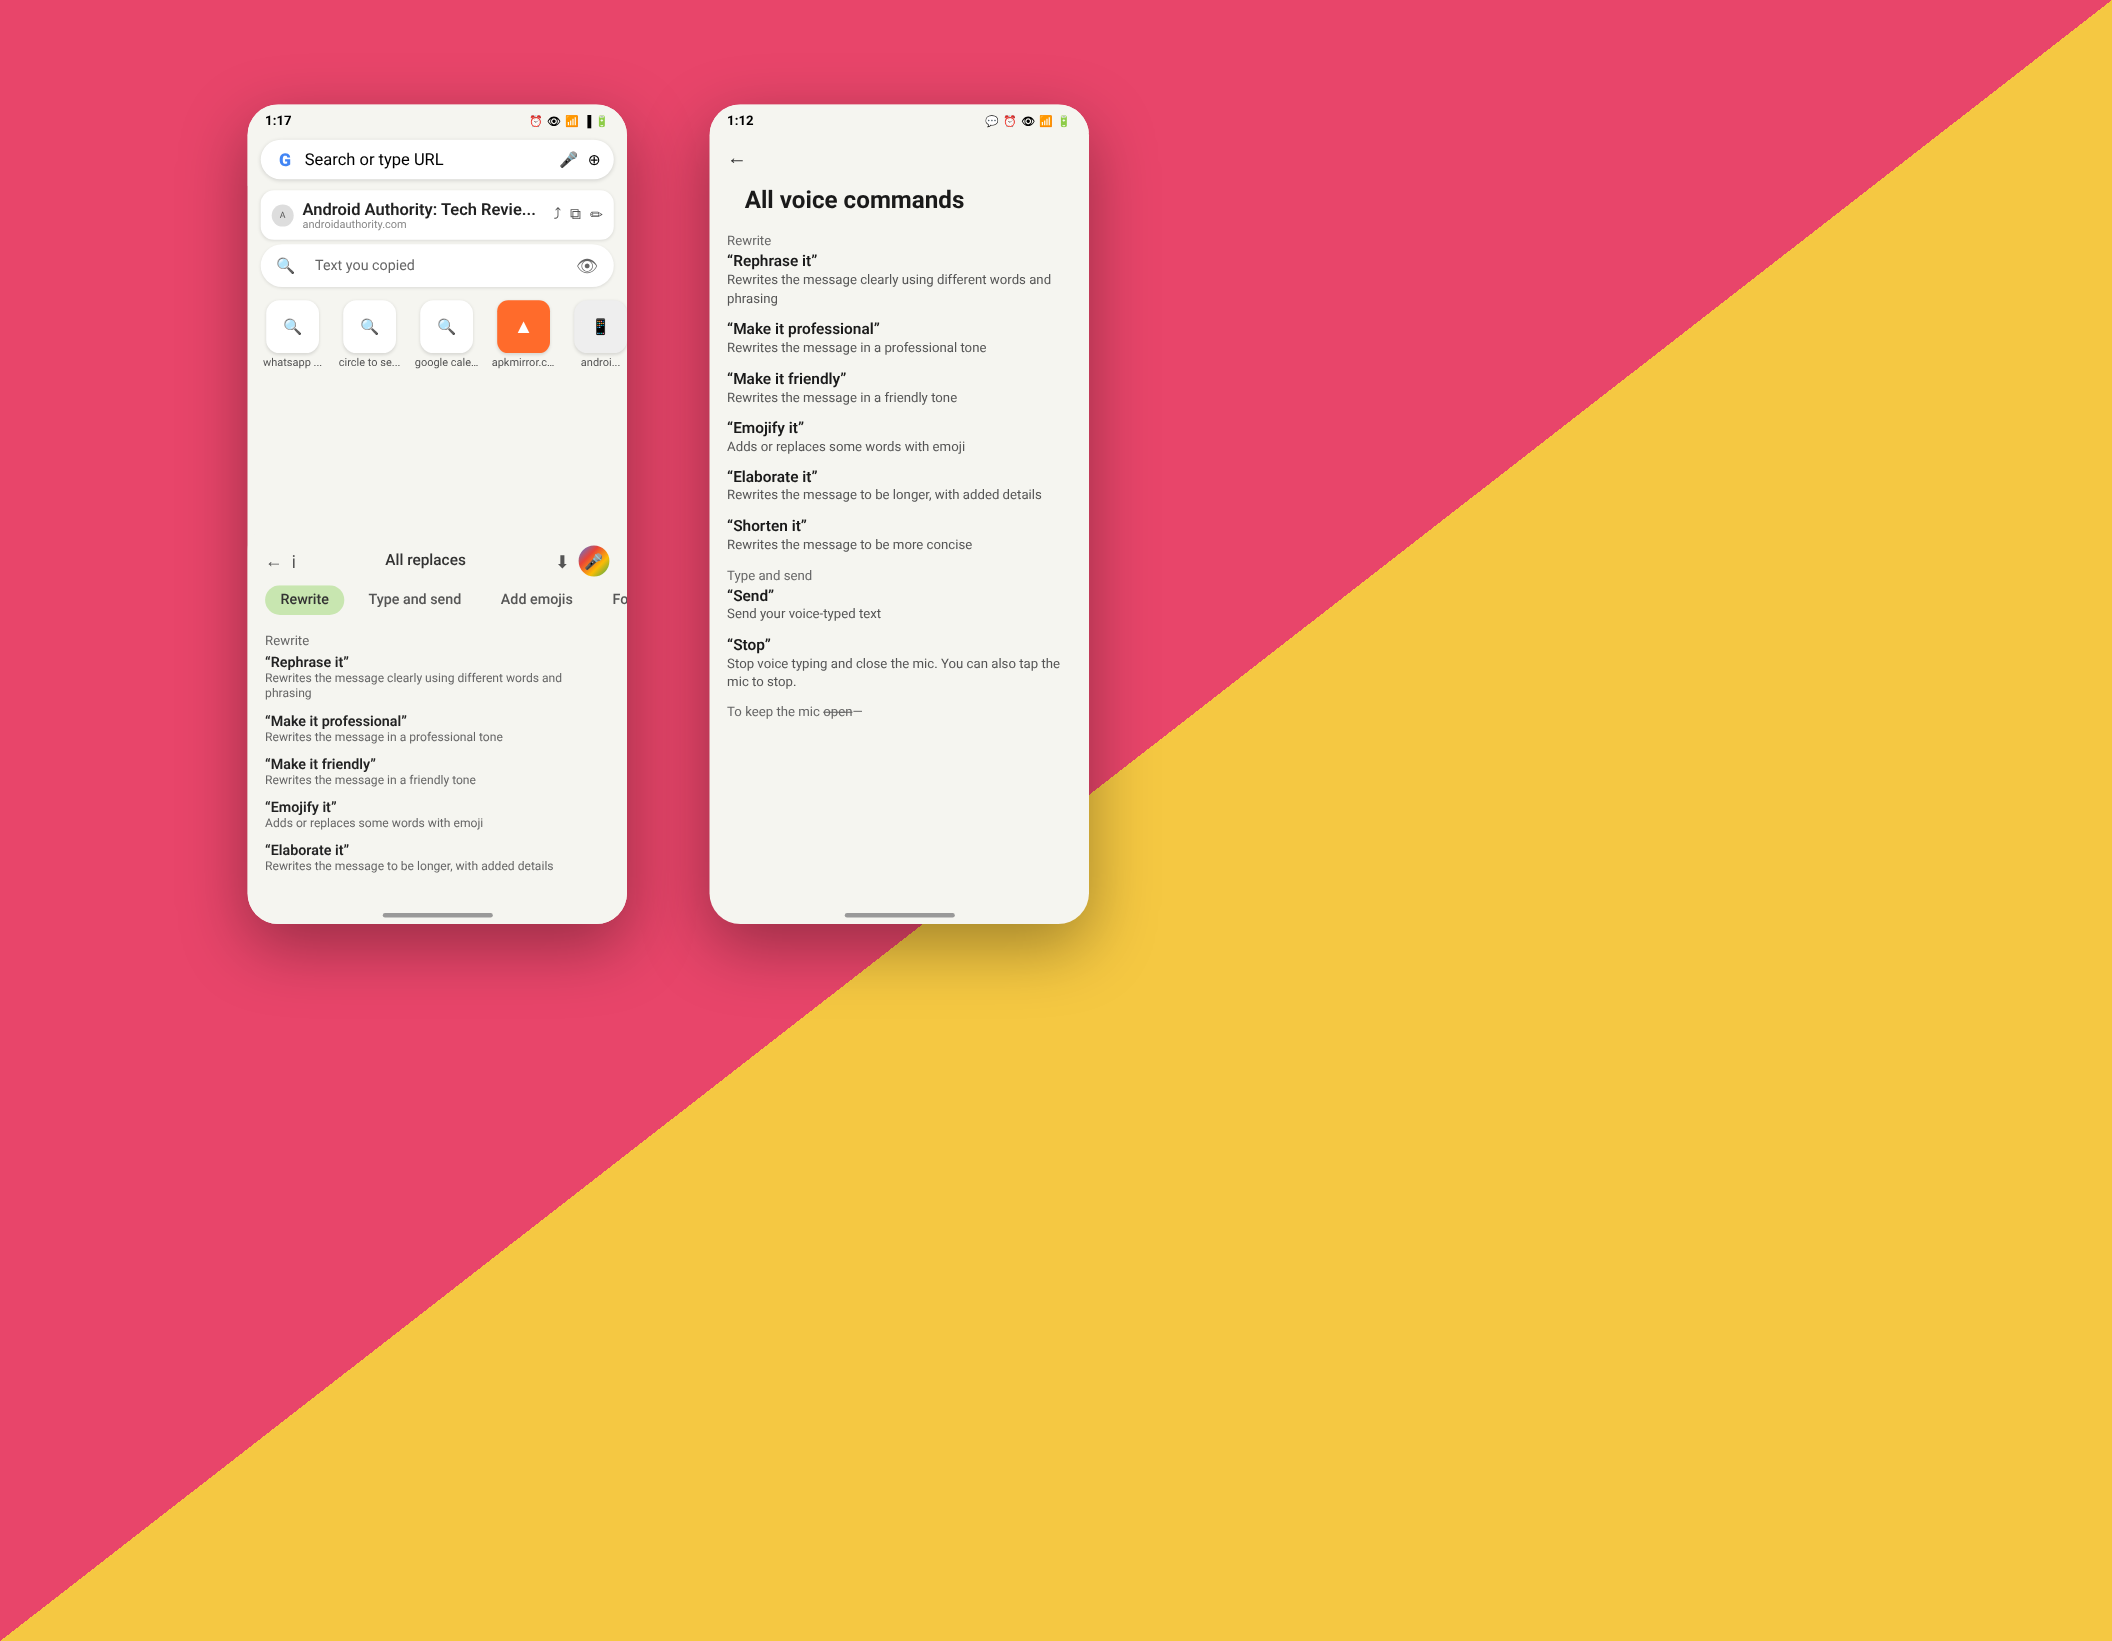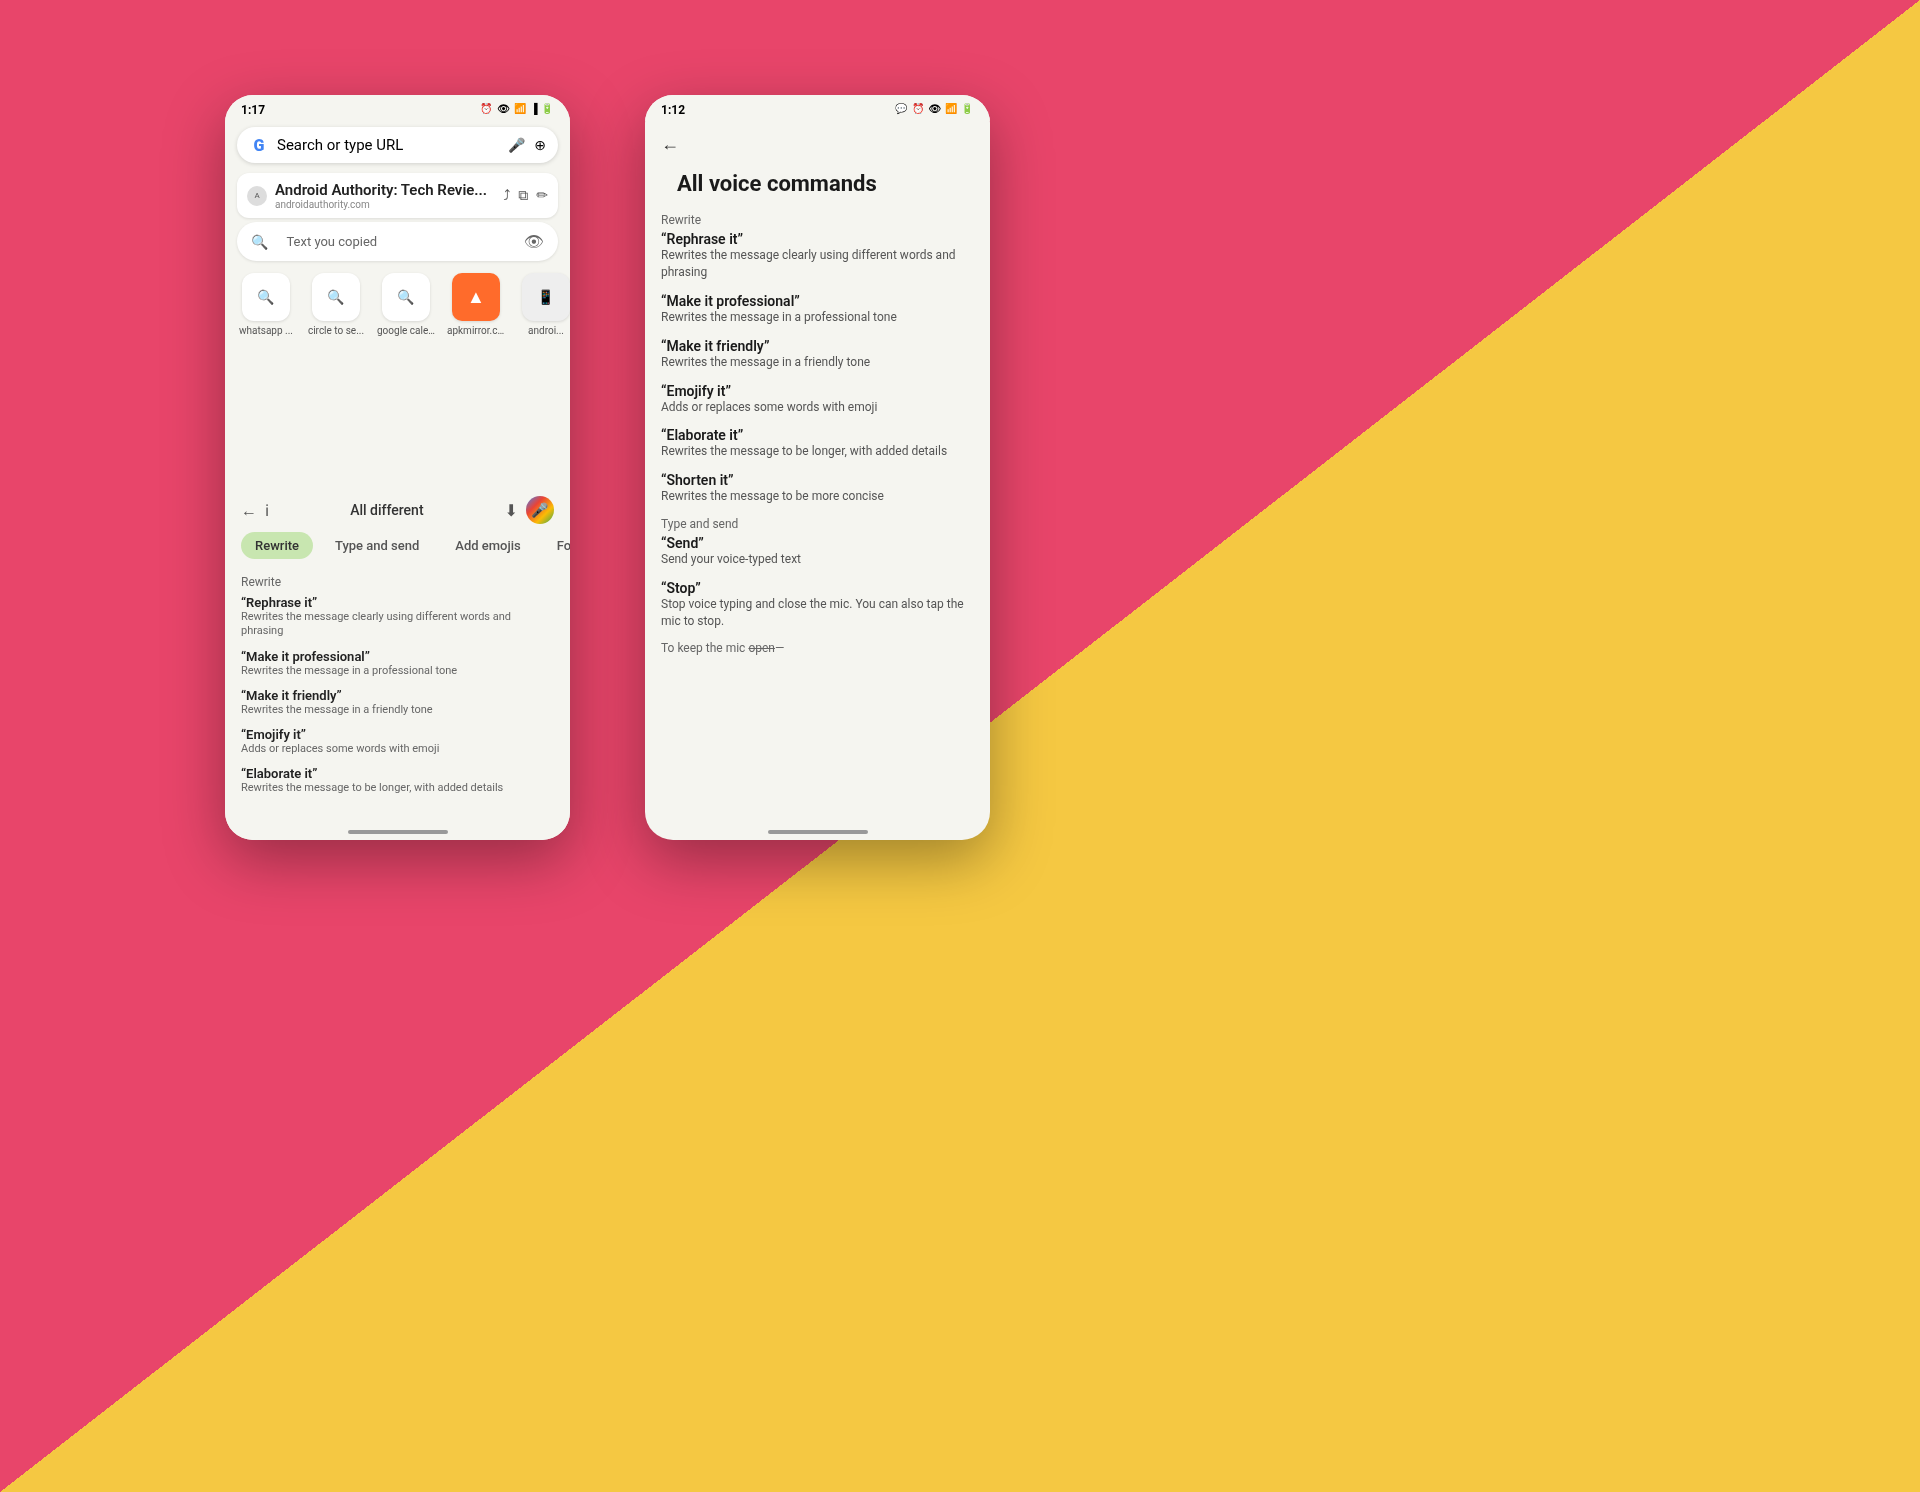--- a/index.html
+++ b/index.html
@@ -40,21 +40,21 @@
       left: 645px;
       top: 95px;
       width: 345px;
       height: 745px;
     }
 
     
     .status-bar {
       display: flex;
       justify-content: space-between;
-      align-items: flex-start;
+      align-items: flex-end;
       padding: 8px 16px 4px;
       background: #f5f5f0;
       font-size: 11px;
       font-weight: 600;
     }
     .status-time { font-size: 12px; font-weight: 700; }
     .status-icons { display: flex; gap: 4px; align-items: center; font-size: 10px; }
 
     
     .search-area {
@@ -374,21 +374,21 @@
     <div class="shortcut-item">
       <div class="shortcut-icon" style="font-size:14px; color:#666; background: #eee; overflow:hidden;">📱</div>
       <span class="shortcut-label">androi...</span>
     </div>
   </div>
 
   <div class="voice-panel">
     <div class="voice-panel-header">
       <span style="font-size:16px; color:#555;">←</span>
       <span style="font-size:16px; color:#555;">ℹ</span>
-      <span class="voice-panel-title">All different</span>
+      <span class="voice-panel-title">All replaces</span>
       <span style="font-size:16px; color:#555;">⬇</span>
       <div class="icon-mic">🎤</div>
     </div>
 
     <div class="voice-tabs">
       <div class="voice-tab">Rewrite</div>
       <div class="voice-tab inactive">Type and send</div>
       <div class="voice-tab inactive">Add emojis</div>
       <div class="voice-tab inactive">Fo</div>
     </div>

